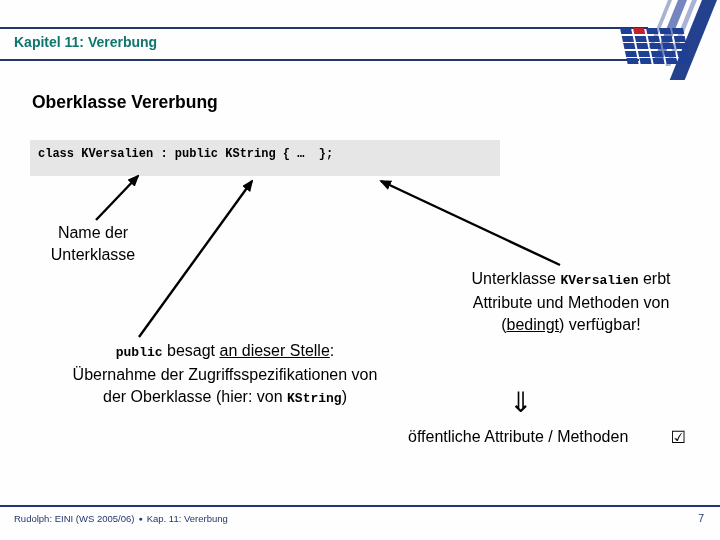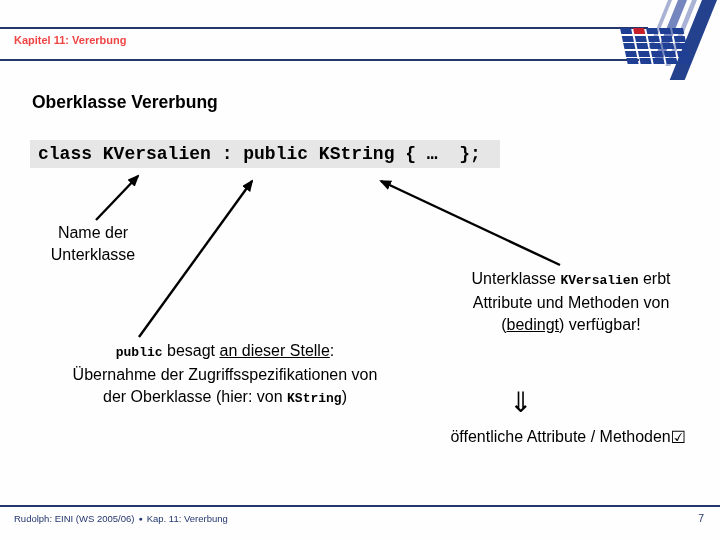--- a/index.html
+++ b/index.html
@@ -10,21 +10,21 @@
     overflow:hidden;
     font-family:"Liberation Sans", sans-serif;
     color:#000;
   }
   
   .rule{position:absolute;background:#24376b;}
   .rule-top{left:0;top:27px;width:648px;height:2px;}
   .rule-bottom{left:0;top:59px;width:639px;height:2px;}
   .chapter-title{
     position:absolute;left:14px;top:34px;
-    font-size:11px;font-weight:bold;color:#ef4444;
+    font-size:14px;font-weight:bold;color:#0f766e;
     white-space:nowrap;
   }
   
   .logo{position:absolute;left:0;top:0;width:720px;height:90px;pointer-events:none;}
   .stripes{position:absolute;left:0;top:0;width:720px;height:90px;overflow:hidden;}
   .stripe{position:absolute;top:0;transform:skewX(-22deg);transform-origin:top left;}
   .stripe.s1{left:668px;width:4px;height:48px;}
   .stripe.s2{left:678px;width:9px;height:58px;}
   .stripe.s3{left:692px;width:5px;height:66px;}
   .stripe.s4{left:702px;width:15px;height:80px;}
@@ -35,24 +35,24 @@
   .lrow{display:flex;margin-bottom:1.5px;}
   .tile{width:11px;height:6px;margin-right:2px;background:#1e3f94;}
   
   .slide-title{
     position:absolute;left:32px;top:92px;
     font-size:17.5px;font-weight:bold;color:#000;
     white-space:nowrap;
   }
   
   .codebox{
-    position:absolute;left:30px;top:140px;width:462px;height:28px;
+    position:absolute;left:30px;top:140px;width:462px;height:36px;
     background:#e6e6e6;
     font-family:"Liberation Mono","DejaVu Sans Mono",monospace;
-    font-weight:bold;font-size:18px;line-height:28px;
+    font-weight:bold;font-size:12px;line-height:28px;
     padding-left:8px;white-space:pre;margin:0;
   }
   
   .note{position:absolute;font-size:16px;line-height:22px;text-align:center;}
   .name-label{left:33px;top:222px;width:120px;}
   .left-note{left:30px;top:340px;width:390px;}
   .right-note{left:424px;top:268px;width:294px;}
   .mono{
     font-family:"Liberation Mono","DejaVu Sans Mono",monospace;
     font-weight:bold;font-size:13px;
@@ -60,21 +60,21 @@
   .u{text-decoration:underline;}
   
   .arrows{position:absolute;left:0;top:0;width:720px;height:540px;pointer-events:none;}
   .imp-arrow{
     position:absolute;left:503px;top:388px;width:36px;
     text-align:center;font-family:"DejaVu Sans",sans-serif;
     font-size:28px;line-height:30px;color:#000;
   }
   
   .summary{position:absolute;left:408px;top:426px;width:278px;}
-  .summary-row{display:flex;justify-content:flex-end;align-items:center;height:22px;font-size:16px;margin-left:12px;}
+  .summary-row{display:flex;justify-content:space-between;align-items:center;height:22px;font-size:16px;}
   .sym{font-family:"DejaVu Sans",sans-serif;font-size:17px;}
   .sym.q{font-family:"Liberation Sans",sans-serif;font-size:16px;}
   
   .rule-footer{left:0;top:505px;width:720px;height:1.5px;}
   .footer-text{
     position:absolute;left:14px;top:513px;
     font-size:9.5px;color:#23366e;white-space:nowrap;
   }
   .footer-text .sep{font-size:7px;vertical-align:1px;padding:0 4px;}
   .page-number{

